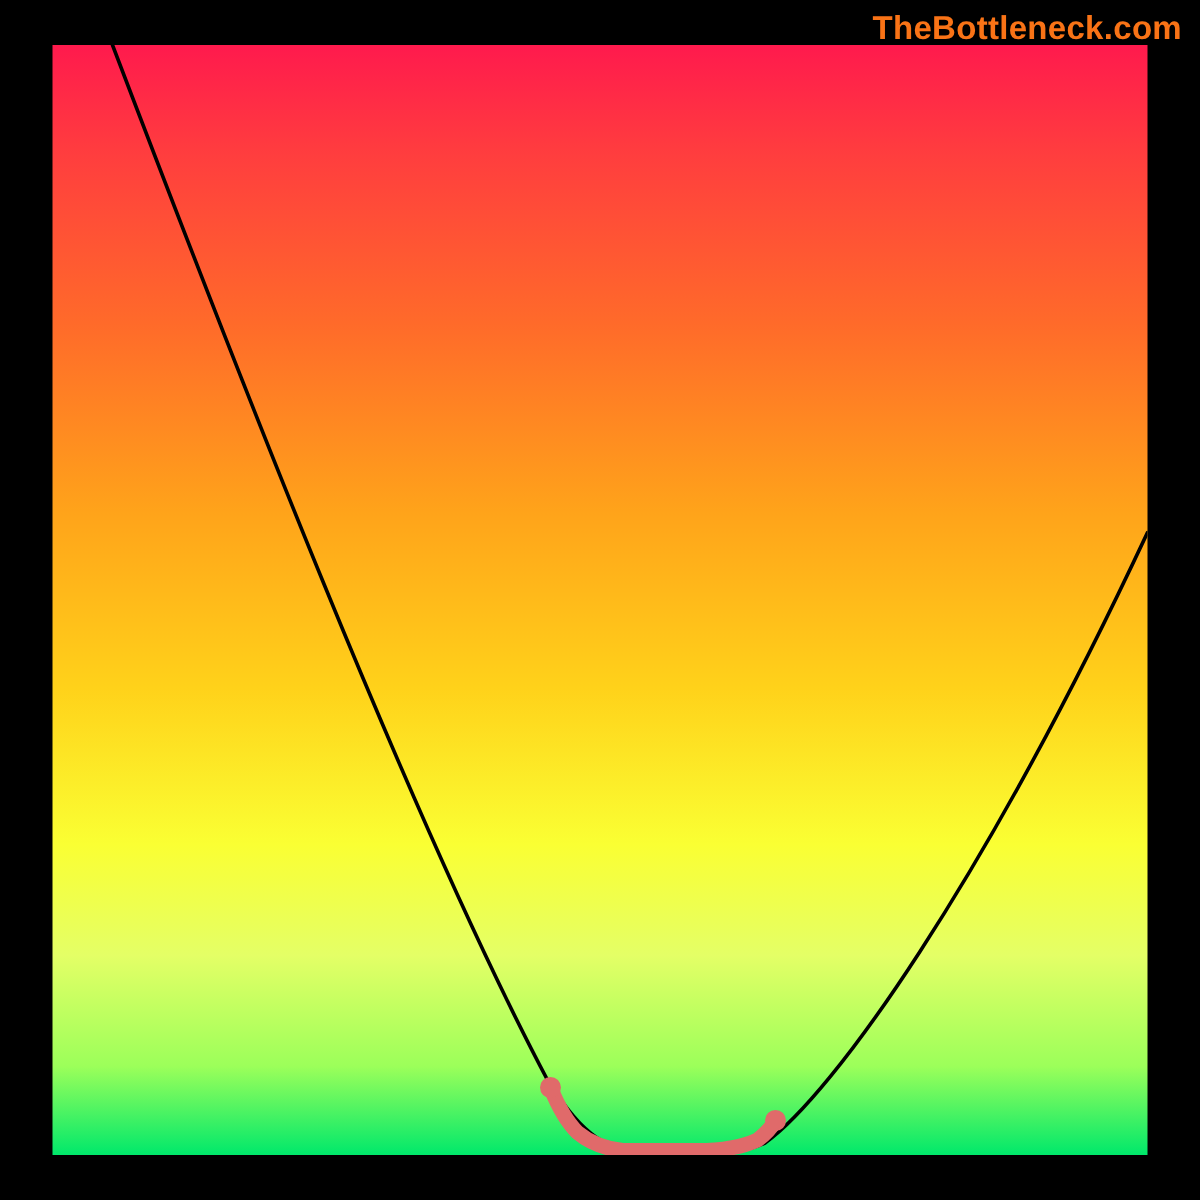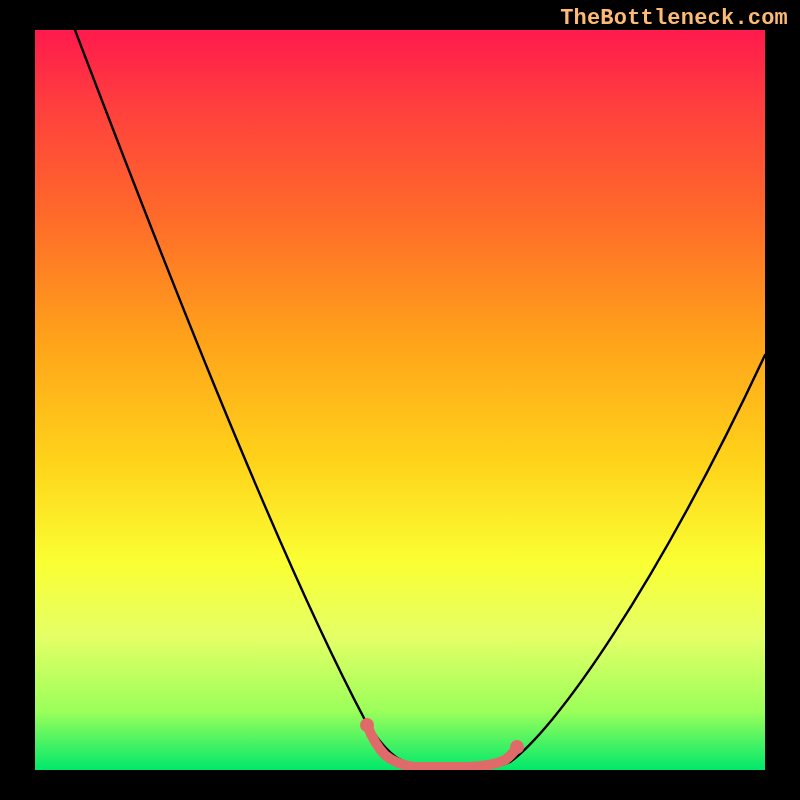--- a/index.html
+++ b/index.html
@@ -33,26 +33,25 @@
       #ffd21a 58%,
       #faff33 72%,
       #e4ff66 82%,
       #9cff5a 92%,
       #00e86b 100%);
   }
   .watermark {
     position: absolute;
     top: 6px;
     right: 12px;
-    color: #fdba74;
+    color: #f97316;
     font-size: 22px;
     font-weight: 600;
     letter-spacing: 0.2px;
     user-select: none;
-    font-family: Liberation Mono, monospace;
   }
   svg.curve {
     position: absolute;
     left: 0;
     top: 0;
     width: 730px;
     height: 740px;
   }
 </style>
 </head>

